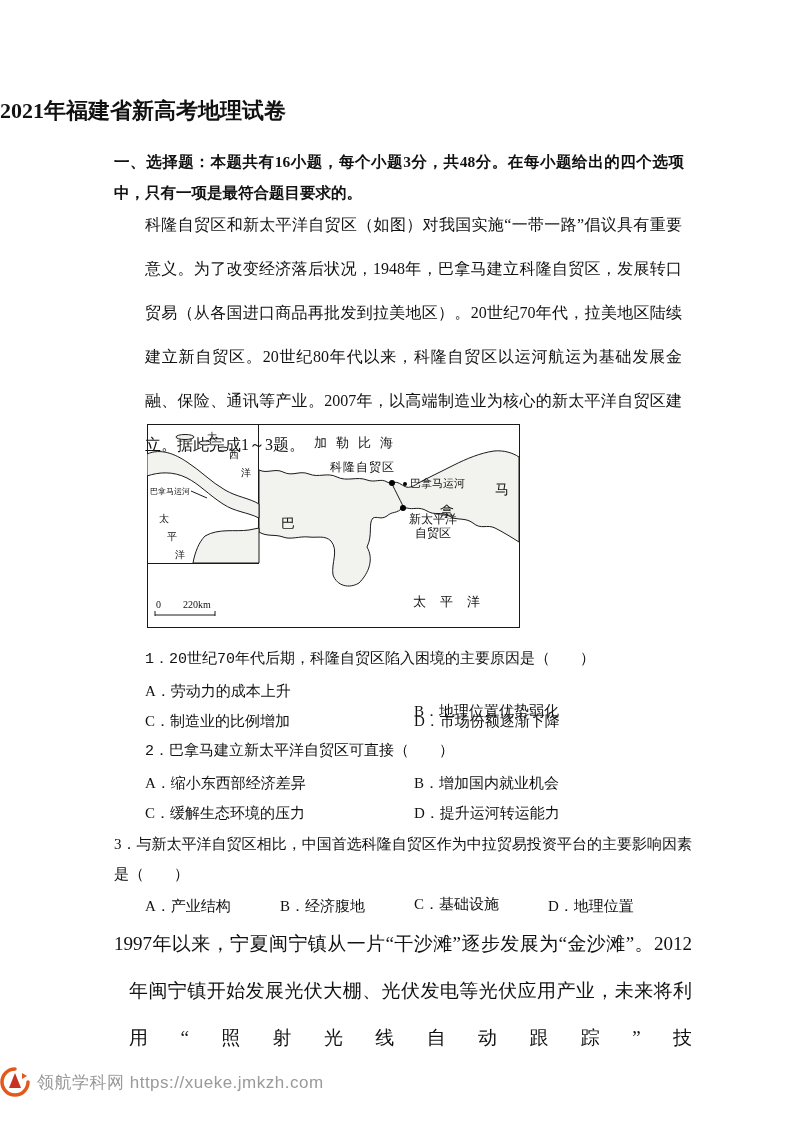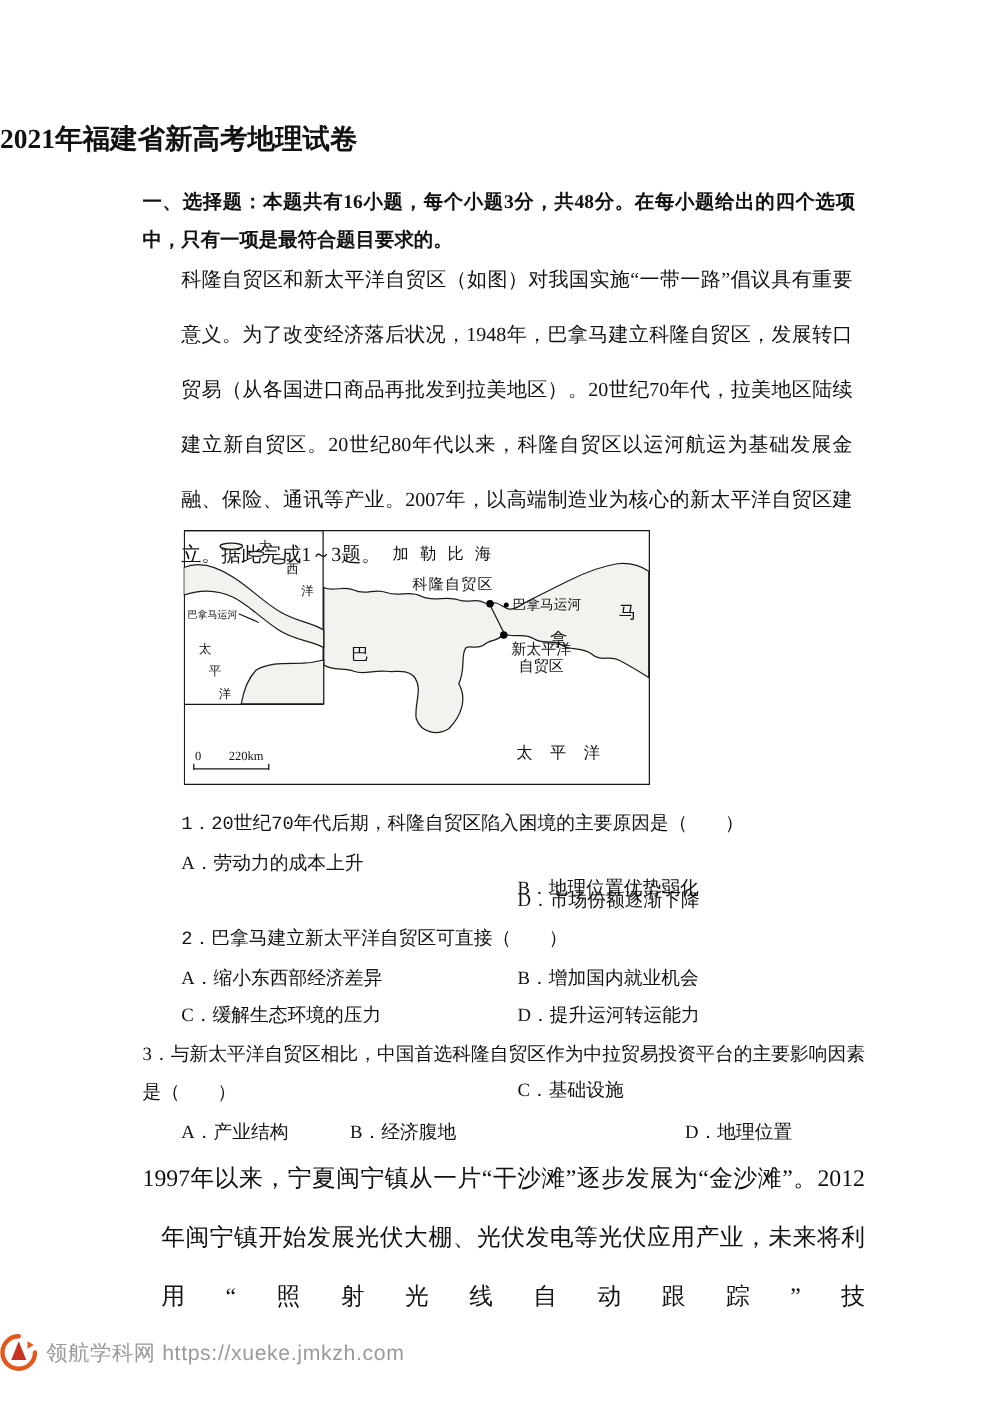--- a/index.html
+++ b/index.html
@@ -132,32 +132,33 @@
       <text x="94" y="52" font-size="10">洋</text>
       <text x="12" y="98" font-size="10">太</text>
       <text x="20" y="116" font-size="10">平</text>
       <text x="28" y="134" font-size="10">洋</text>
     </svg>
   </div>
 
   <div class="abs qstem" style="top:645px">1．20世纪70年代后期，科隆自贸区陷入困境的主要原因是（　　）</div>
   <div class="abs opt colA" style="top:676px">A．劳动力的成本上升</div>
   <div class="abs opt colB" style="top:696px">B．地理位置优势弱化</div>
+  <div class="abs opt colA" style="top:706px">C．制造业的比例增加</div>
   <div class="abs opt colB" style="top:706px">D．市场份额逐渐下降</div>
 
   <div class="abs qstem" style="top:737px">2．巴拿马建立新太平洋自贸区可直接（　　）</div>
   <div class="abs opt colA" style="top:768px">A．缩小东西部经济差异</div>
   <div class="abs opt colB" style="top:768px">B．增加国内就业机会</div>
   <div class="abs opt colA" style="top:798px">C．缓解生态环境的压力</div>
   <div class="abs opt colB" style="top:798px">D．提升运河转运能力</div>
 
   <div class="abs qstem3" style="top:829px">3．与新太平洋自贸区相比，中国首选科隆自贸区作为中拉贸易投资平台的主要影响因素是（　　）</div>
   <div class="abs opt q3a" style="top:891px">A．产业结构</div>
   <div class="abs opt q3b" style="top:891px">B．经济腹地</div>
-  <div class="abs opt q3c" style="top:858px">C．基础设施</div>
+  <div class="abs opt q3c" style="top:889px">C．基础设施</div>
   <div class="abs opt q3d" style="top:891px">D．地理位置</div>
 
   <div class="abs passage2">1997年以来，宁夏闽宁镇从一片“干沙滩”逐步发展为“金沙滩”。2012年闽宁镇开始发展光伏大棚、光伏发电等光伏应用产业，未来将利用“照射光线自动跟踪”技</div>
 
   <div class="abs footer">
     <svg width="30" height="30" viewBox="0 0 30 30" xmlns="http://www.w3.org/2000/svg">
       <path d="M15,2 A13,13 0 1 0 28,15" fill="none" stroke="#e2591c" stroke-width="3.5" stroke-linecap="round"></path>
       <path d="M9,21 L21,21 L15,6 Z" fill="#c93222"></path>
       <path d="M22,6 L27,9 L22,12 Z" fill="#e2591c"></path>
     </svg>

